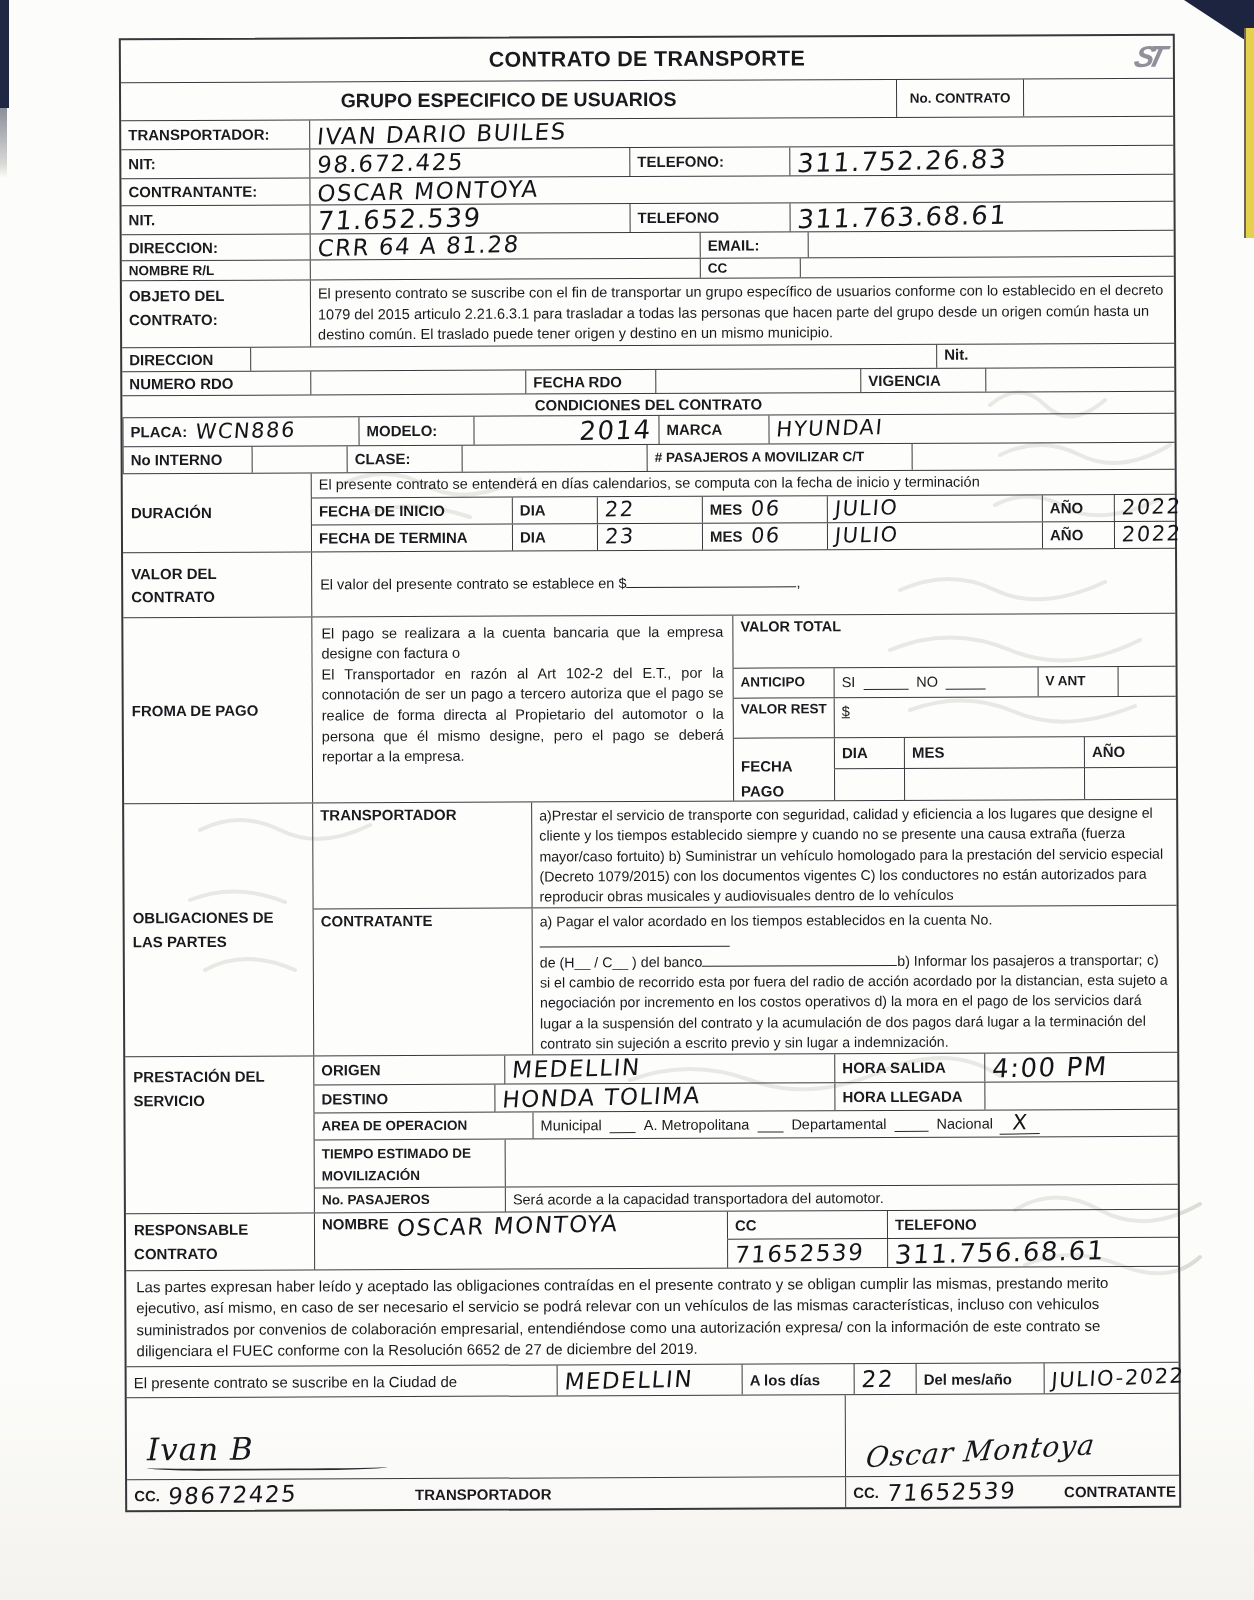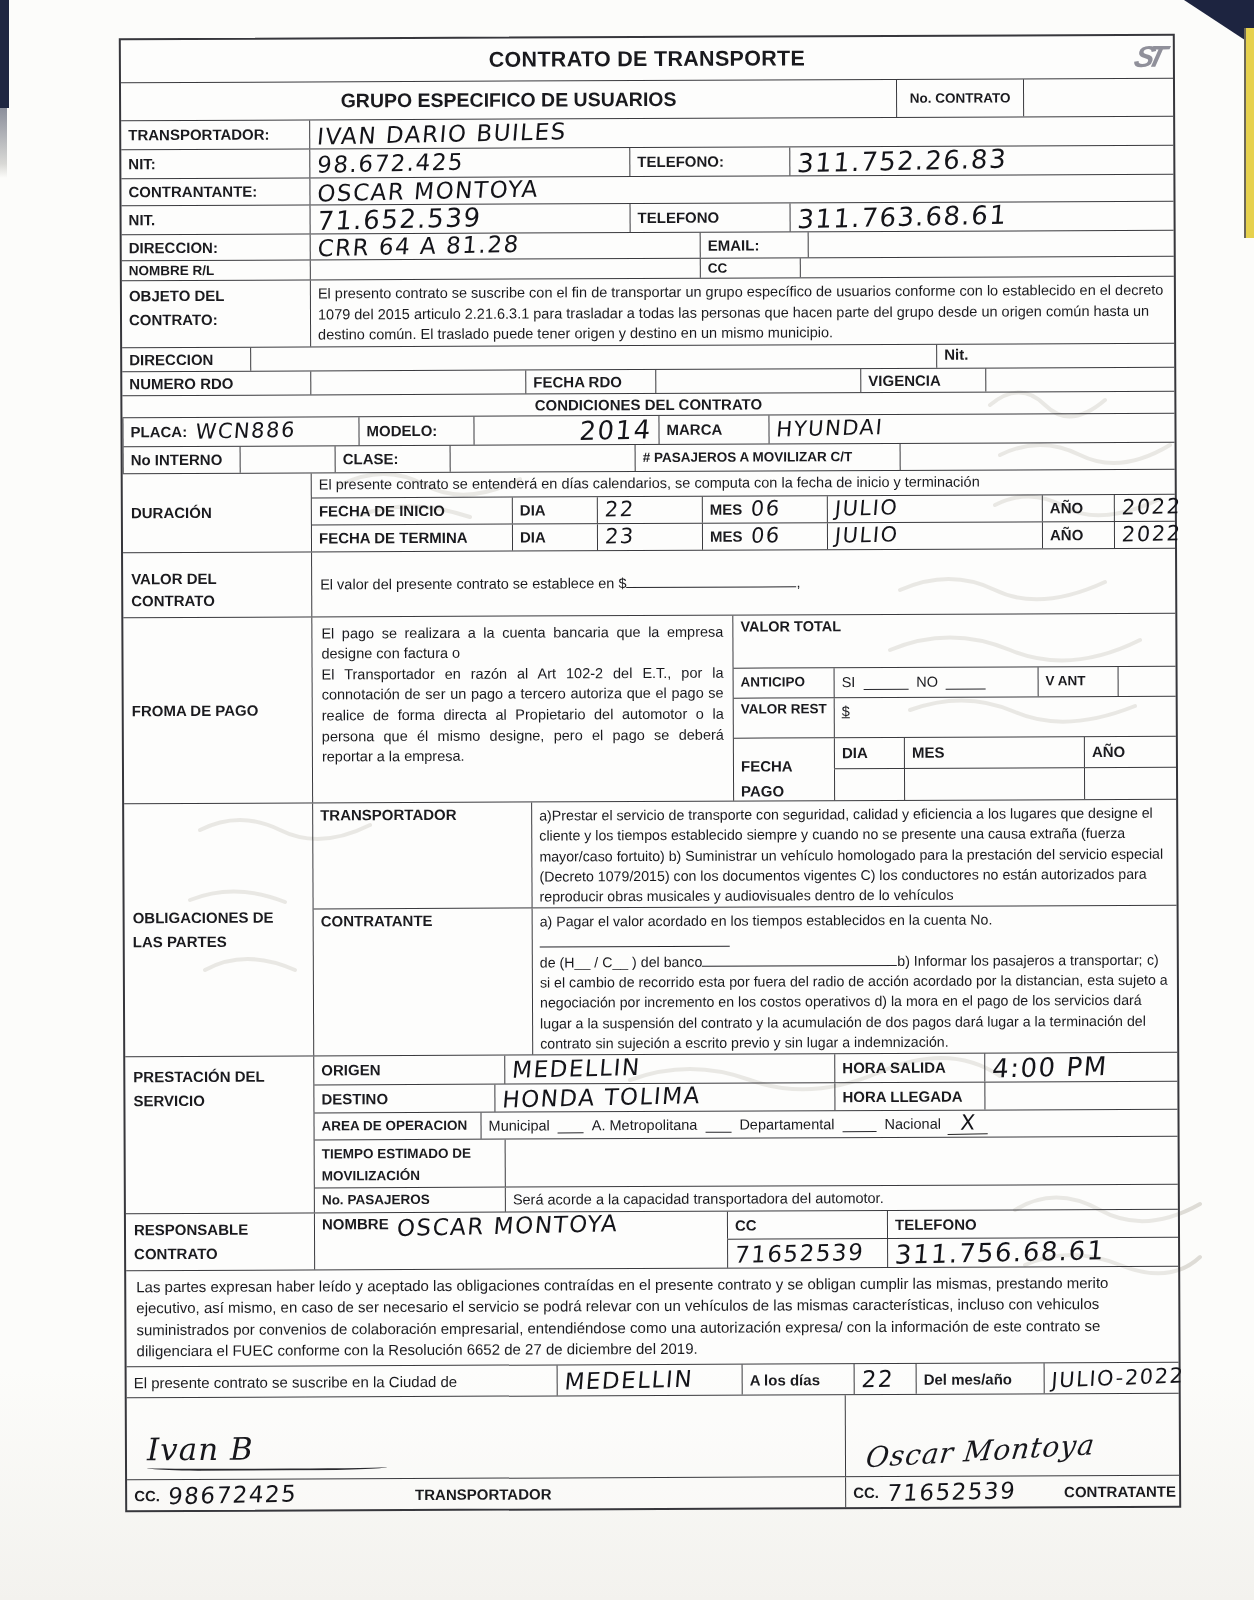--- a/index.html
+++ b/index.html
@@ -220,21 +220,21 @@
             <span class="hw big">2014</span>
           </div>
         <div class="c" style="width:110px">
             <span class="lab">MARCA</span>
           </div>
         <div class="c" style="flex:1">
             <span class="hw md">HYUNDAI</span>
           </div>
       </div>
       <div class="r" style="min-height:27px">
-        <div class="c nb" style="width:116px">
+        <div class="c nb" style="width:128px">
             <span class="lab">No INTERNO</span>
           </div>
         <div class="c" style="width:95px"></div>
         <div class="c" style="width:115px">
             <span class="lab">CLASE:</span>
           </div>
         <div class="c" style="width:185px"></div>
         <div class="c" style="width:265px">
             <span class="lab sm"># PASAJEROS A MOVILIZAR C/T</span>
           </div>
@@ -298,21 +298,21 @@
             <span class="lab">AÑO</span>
           </div>
         <div class="c" style="flex:1">
             <span class="hw md">2022</span>
           </div>
       </div>
     </div>
   </div>
 
   <div class="block" style="min-height:64px">
-    <div class="block-label" style="align-items:flex-end;padding-top:6px">
+    <div class="block-label" style="align-items:center;padding-top:6px">
         <span class="lab" style="white-space:normal;line-height:1.5">VALOR DEL CONTRATO</span>
       </div>
     <div class="block-body" style="justify-content:center">
       <div style="padding:4px 8px"><span class="txt">El valor del presente contrato se establece en $</span><span class="blank" style="width:170px"></span><span class="txt">,</span></div>
     </div>
   </div>
 
   <div class="block">
     <div class="block-label">
         <span class="lab">FROMA DE PAGO</span>
@@ -430,21 +430,21 @@
           </div>
         <div class="c" style="flex:1">
             <span class="hw">HONDA TOLIMA</span>
           </div>
         <div class="c" style="width:150px">
             <span class="lab">HORA LLEGADA</span>
           </div>
         <div class="c" style="width:193px"></div>
       </div>
       <div class="r" style="min-height:27px">
-        <div class="c nb" style="width:166px">
+        <div class="c nb" style="width:218px">
             <span class="lab sm">AREA DE OPERACION</span>
           </div>
         <div class="c" style="flex:1">
           <span class="txt">Municipal</span>
             <span class="blank" style="width:26px"></span>
           <span class="txt">A. Metropolitana</span>
             <span class="blank" style="width:26px"></span>
           <span class="txt">Departamental</span>
             <span class="blank" style="width:34px"></span>
           <span class="txt">Nacional</span>

